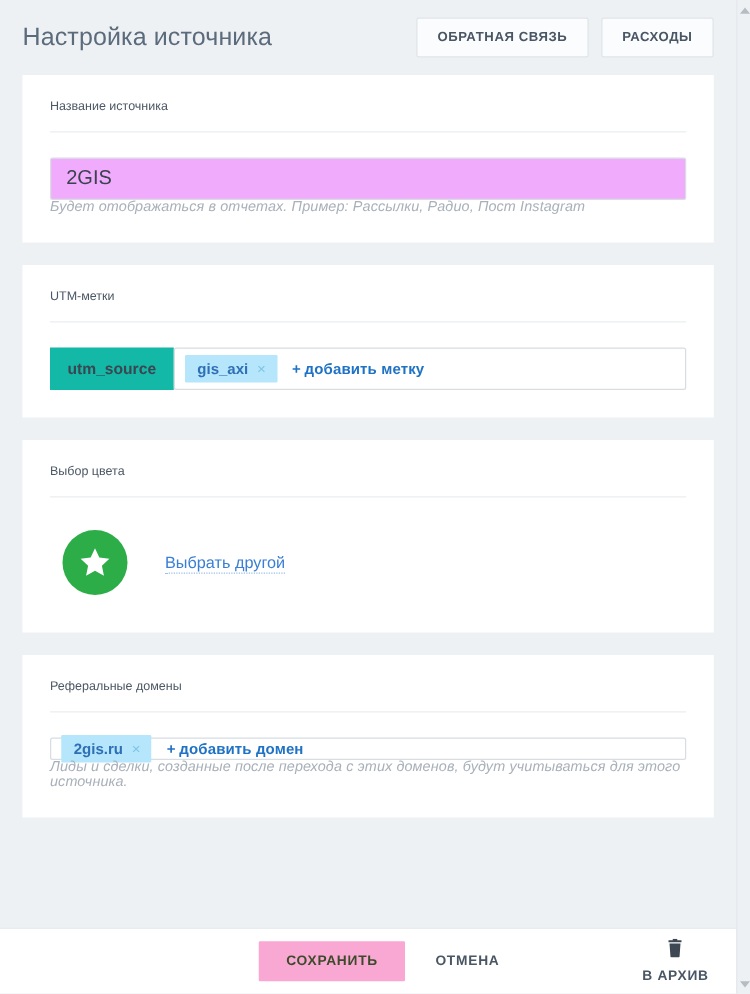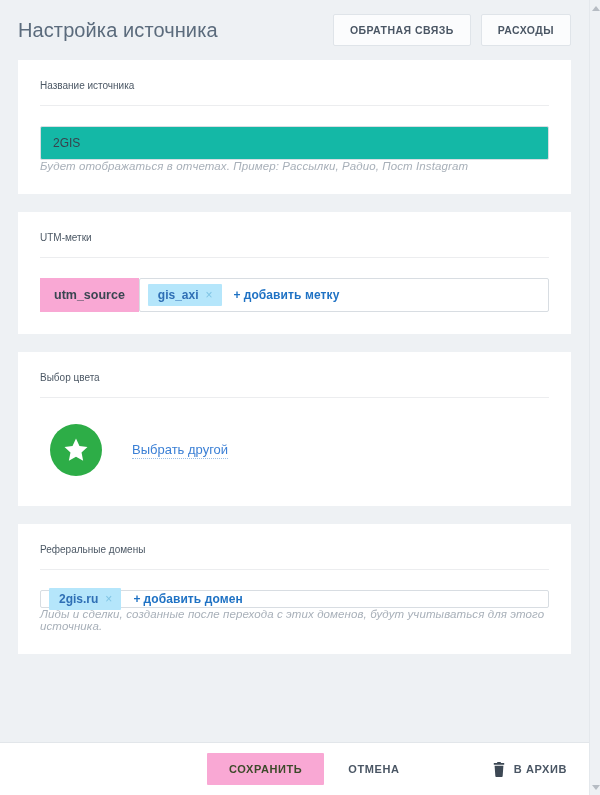--- a/index.html
+++ b/index.html
@@ -99,37 +99,37 @@
     letter-spacing: 0.1px;
   }
 
   
   .text-input {
     display: block;
     width: 100%;
     height: 34px;
     border: 1px solid #d8dde2;
     border-radius: 2px;
-    background: #14b8a6;
+    background: #f0abfc;
     padding: 0 12px;
     font-family: inherit;
-    font-size: 12px;
+    font-size: 16px;
     color: #39424e;
     outline: none;
   }
 
   
   .utm-row {
     display: flex;
     align-items: stretch;
     height: 34px;
   }
 
   .utm-key {
-    background: #f9a8d4;
+    background: #14b8a6;
     color: #3a4651;
     font-size: 12.5px;
     font-weight: bold;
     display: flex;
     align-items: center;
     padding: 0 14px;
     flex: 0 0 auto;
     white-space: nowrap;
   }
 
@@ -263,20 +263,21 @@
     display: flex;
     align-items: center;
     gap: 9px;
     color: #4a5664;
     font-family: inherit;
     font-size: 11px;
     font-weight: bold;
     letter-spacing: 0.6px;
     cursor: pointer;
     padding: 0;
+    flex-direction: column;
   }
 
   .trash-icon { display: block; }
 
   
   .scrollbar {
     position: absolute;
     top: 0;
     right: 0;
     width: 11px;

